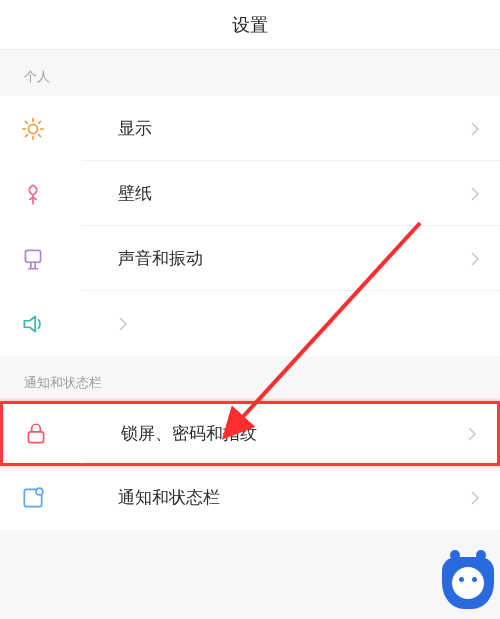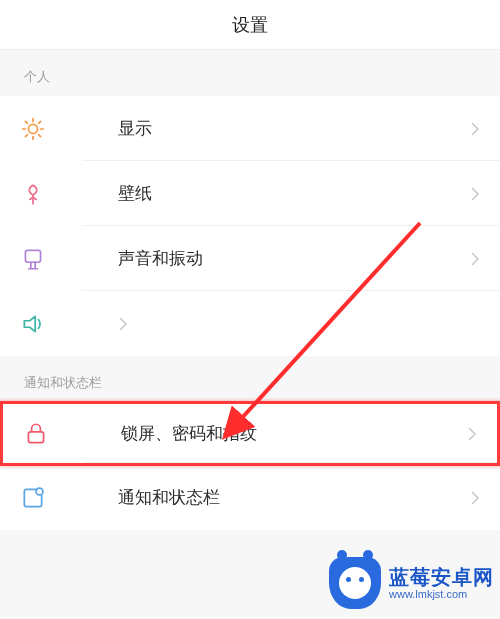--- a/index.html
+++ b/index.html
@@ -250,17 +250,13 @@
       <path d="M0 0 L12 6 L0 12 Z" fill="#ff2d2d"></path>
     </marker>
   </defs>
   <line x1="200" y1="8" x2="20" y2="205" stroke="#ff2d2d" stroke-width="4" marker-end="url(#ah)"></line>
 </svg>
 
 <div class="watermark">
   <div class="wm-badge">
     <div class="wm-face"></div>
   </div>
-  <div class="wm-text">
-    <div class="l1">蓝莓安卓网</div>
-    <div class="l2">www.lmkjst.com</div>
-  </div>
 </div>
 
 </body></html>

